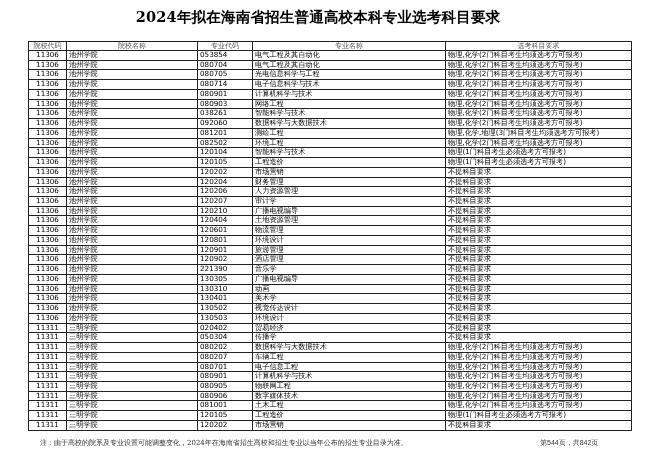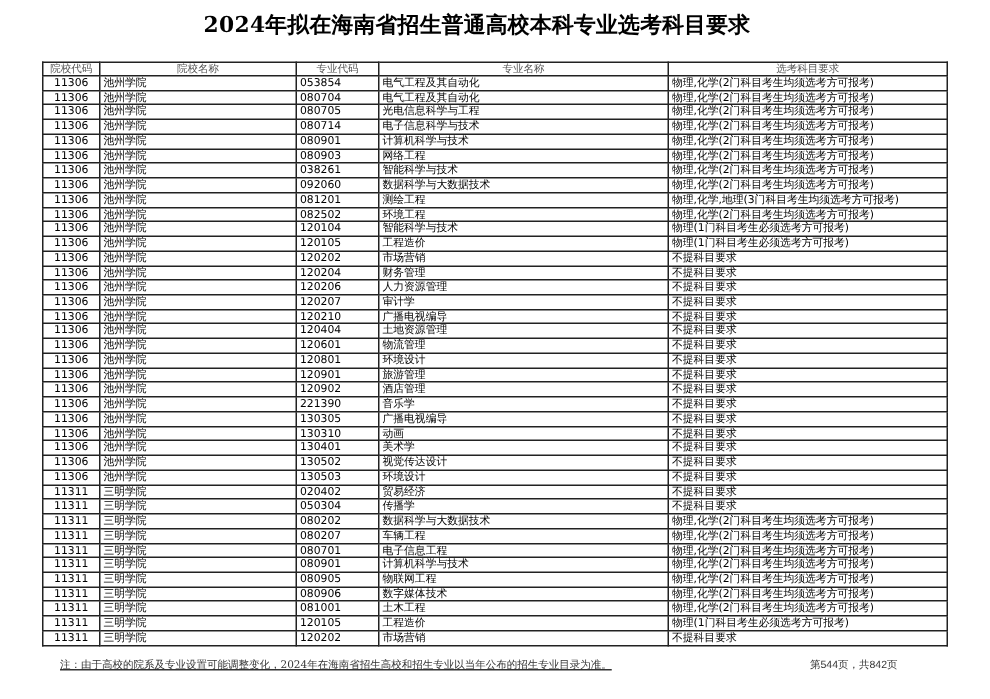--- a/index.html
+++ b/index.html
@@ -4,21 +4,21 @@
 <style>
   html, body { margin: 0; padding: 0; background: #ffffff; }
   body { width: 660px; height: 466px; position: relative; overflow: hidden; font-family: "DejaVu Sans", sans-serif; color: #000; }
   .title { position: absolute; left: 0; top: 8px; width: 636px; text-align: center; font-family: "DejaVu Serif", serif; font-weight: bold; font-size: 14.5px; letter-spacing: 0.2px; line-height: 18px; }
   table { position: absolute; left: 28px; top: 41px; width: 603px; border-collapse: collapse; table-layout: fixed; border: 1.2px solid #000; }
   col.c1 { width: 38px; } col.c2 { width: 131px; } col.c3 { width: 55px; } col.c4 { width: 193px; } col.c5 { width: 186px; }
   th, td { border: 1px solid #222; padding: 0 2px; height: 8.74px; line-height: 8.74px; font-size: 7.2px; white-space: nowrap; overflow: hidden; }
   th { font-family: "DejaVu Serif", serif; font-weight: normal; color: #555; text-align: center; height: 8px; line-height: 8px; font-size: 7px; }
   td.code { text-align: center; }
   tr.data:nth-child(even) td { background: #ffffff; }
-  .footer-note { position: absolute; left: 40px; top: 438px; font-family: "DejaVu Serif", serif; font-size: 7px; color: #333; text-decoration: underline; }
+  .footer-note { position: absolute; left: 40px; top: 438px; font-family: "DejaVu Serif", serif; font-size: 7px; color: #333; }
   .footer-page { position: absolute; left: 540px; top: 438px; font-family: Liberation Sans, sans-serif; font-size: 7px; color: #333; }
 </style>
 </head>
 <body>
 
 <div class="title">2024年拟在海南省招生普通高校本科专业选考科目要求</div>
 
 <table>
   <colgroup>
       <col class="c1">

